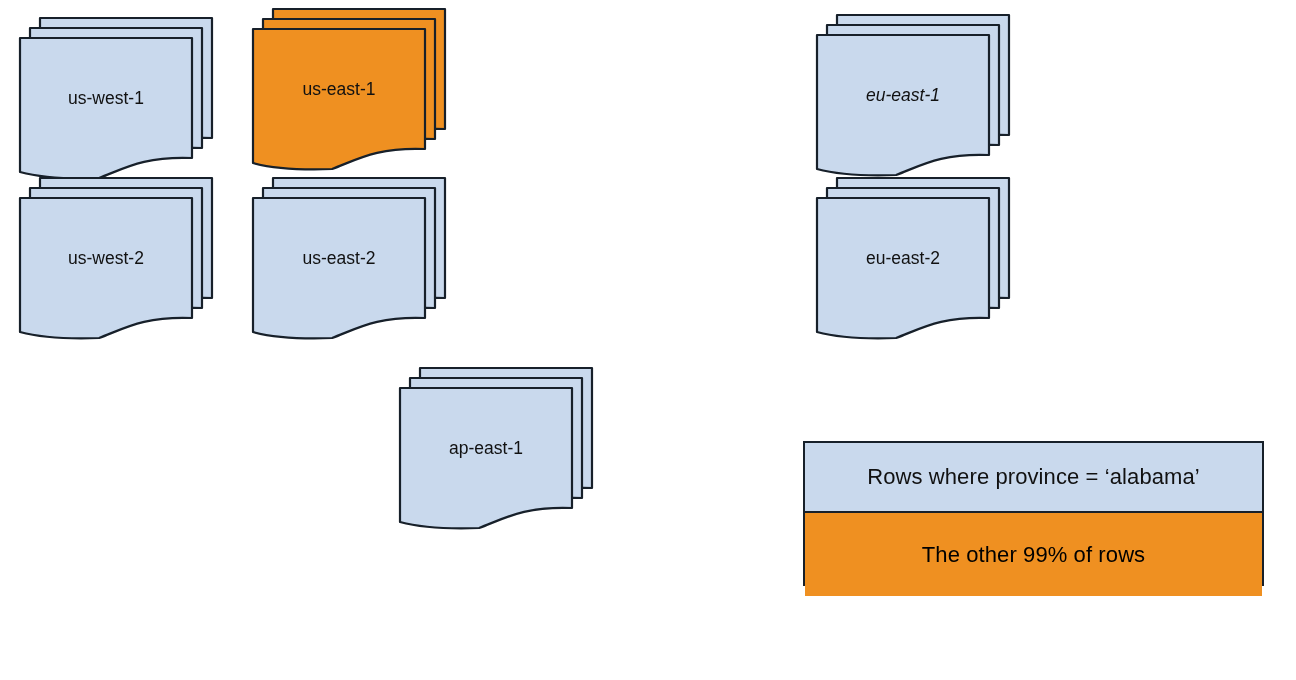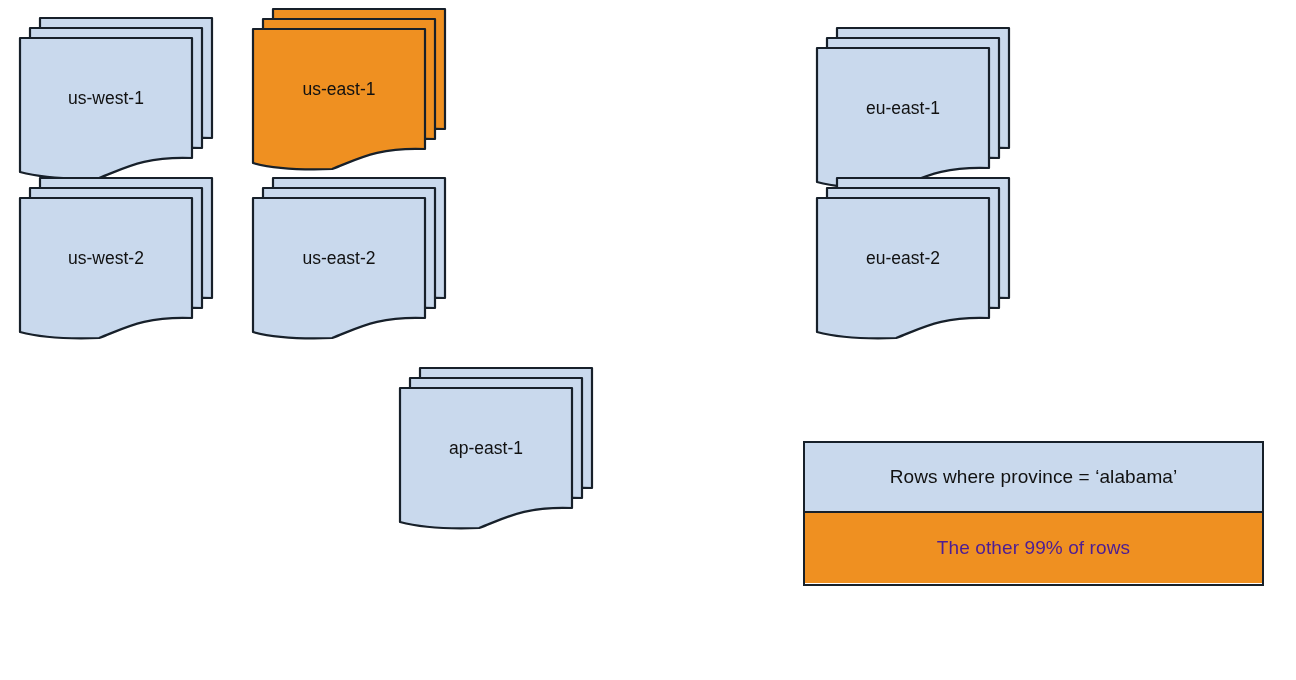--- a/index.html
+++ b/index.html
@@ -55,21 +55,21 @@
   .legend {
     position: absolute;
     box-sizing: border-box;
     border: 2.2px solid #17202A;
   }
   .legend-row {
     box-sizing: border-box;
     display: flex;
     align-items: center;
     justify-content: center;
-    font-size: 19px;
+    font-size: 22px;
     color: #111111;
     letter-spacing: 0.1px;
   }
   .legend-row.top {
     border-bottom: 2.2px solid #17202A;
   }
 </style>
 </head>
 <body style="background: rgb(255, 255, 255);">
 
@@ -83,21 +83,21 @@
       </svg>
     </div>
     <div class="stack-group" style="left: 250px; top: 6px; width: 198px; height: 170px;">
       <svg class="stack-svg" width="198" height="170" viewBox="0 0 198 170">
         <path d="M 0 0 L 172 0 L 172 120 C 123.83999999999999 118 103.2 131 79.12 140 C 51.6 141 22.36 140 0 134 Z" transform="translate(23,3)" class="doc-shape" fill="#EF9021"></path>
         <path d="M 0 0 L 172 0 L 172 120 C 123.83999999999999 118 103.2 131 79.12 140 C 51.6 141 22.36 140 0 134 Z" transform="translate(13,13)" class="doc-shape" fill="#EF9021"></path>
         <path d="M 0 0 L 172 0 L 172 120 C 123.83999999999999 118 103.2 131 79.12 140 C 51.6 141 22.36 140 0 134 Z" transform="translate(3,23)" class="doc-shape" fill="#EF9021"></path>
         <text class="stack-label" x="89" y="84">us-east-1</text>
       </svg>
     </div>
-    <div class="stack-group" style="left: 814px; top: 25px; width: 198px; height: 170px;">
+    <div class="stack-group" style="left: 814px; top: 12px; width: 198px; height: 170px; font-style: italic;">
       <svg class="stack-svg" width="198" height="170" viewBox="0 0 198 170">
         <path d="M 0 0 L 172 0 L 172 120 C 123.83999999999999 118 103.2 131 79.12 140 C 51.6 141 22.36 140 0 134 Z" transform="translate(23,3)" class="doc-shape" fill="#C9D9ED"></path>
         <path d="M 0 0 L 172 0 L 172 120 C 123.83999999999999 118 103.2 131 79.12 140 C 51.6 141 22.36 140 0 134 Z" transform="translate(13,13)" class="doc-shape" fill="#C9D9ED"></path>
         <path d="M 0 0 L 172 0 L 172 120 C 123.83999999999999 118 103.2 131 79.12 140 C 51.6 141 22.36 140 0 134 Z" transform="translate(3,23)" class="doc-shape" fill="#C9D9ED"></path>
         <text class="stack-label" x="89" y="84">eu-east-1</text>
       </svg>
     </div>
     <div class="stack-group" style="left: 17px; top: 175px; width: 198px; height: 170px;">
       <svg class="stack-svg" width="198" height="170" viewBox="0 0 198 170">
         <path d="M 0 0 L 172 0 L 172 120 C 123.83999999999999 118 103.2 131 79.12 140 C 51.6 141 22.36 140 0 134 Z" transform="translate(23,3)" class="doc-shape" fill="#C9D9ED"></path>
@@ -127,17 +127,17 @@
         <path d="M 0 0 L 172 0 L 172 120 C 123.83999999999999 118 103.2 131 79.12 140 C 51.6 141 22.36 140 0 134 Z" transform="translate(23,3)" class="doc-shape" fill="#C9D9ED"></path>
         <path d="M 0 0 L 172 0 L 172 120 C 123.83999999999999 118 103.2 131 79.12 140 C 51.6 141 22.36 140 0 134 Z" transform="translate(13,13)" class="doc-shape" fill="#C9D9ED"></path>
         <path d="M 0 0 L 172 0 L 172 120 C 123.83999999999999 118 103.2 131 79.12 140 C 51.6 141 22.36 140 0 134 Z" transform="translate(3,23)" class="doc-shape" fill="#C9D9ED"></path>
         <text class="stack-label" x="89" y="84">ap-east-1</text>
       </svg>
     </div>
     <div class="legend" style="left: 803px; top: 441px; width: 461px; height: 145px; border-color: rgb(23, 32, 42);">
       <div class="legend-row top" style="height: 70.3px; background: rgb(201, 217, 237); border-bottom-color: rgb(23, 32, 42); color: rgb(17, 17, 17);">
         <span>Rows where province = ‘alabama’</span>
       </div>
-      <div class="legend-row" style="height: 70px; background: rgb(239, 144, 33); border-bottom-color: rgb(23, 32, 42); color: #4c1d95;">
+      <div class="legend-row" style="height: 83px; background: rgb(239, 144, 33); border-bottom-color: rgb(23, 32, 42); color: #000000;">
         <span>The other 99% of rows</span>
       </div>
     </div>
   </div>
 
 </body></html>

